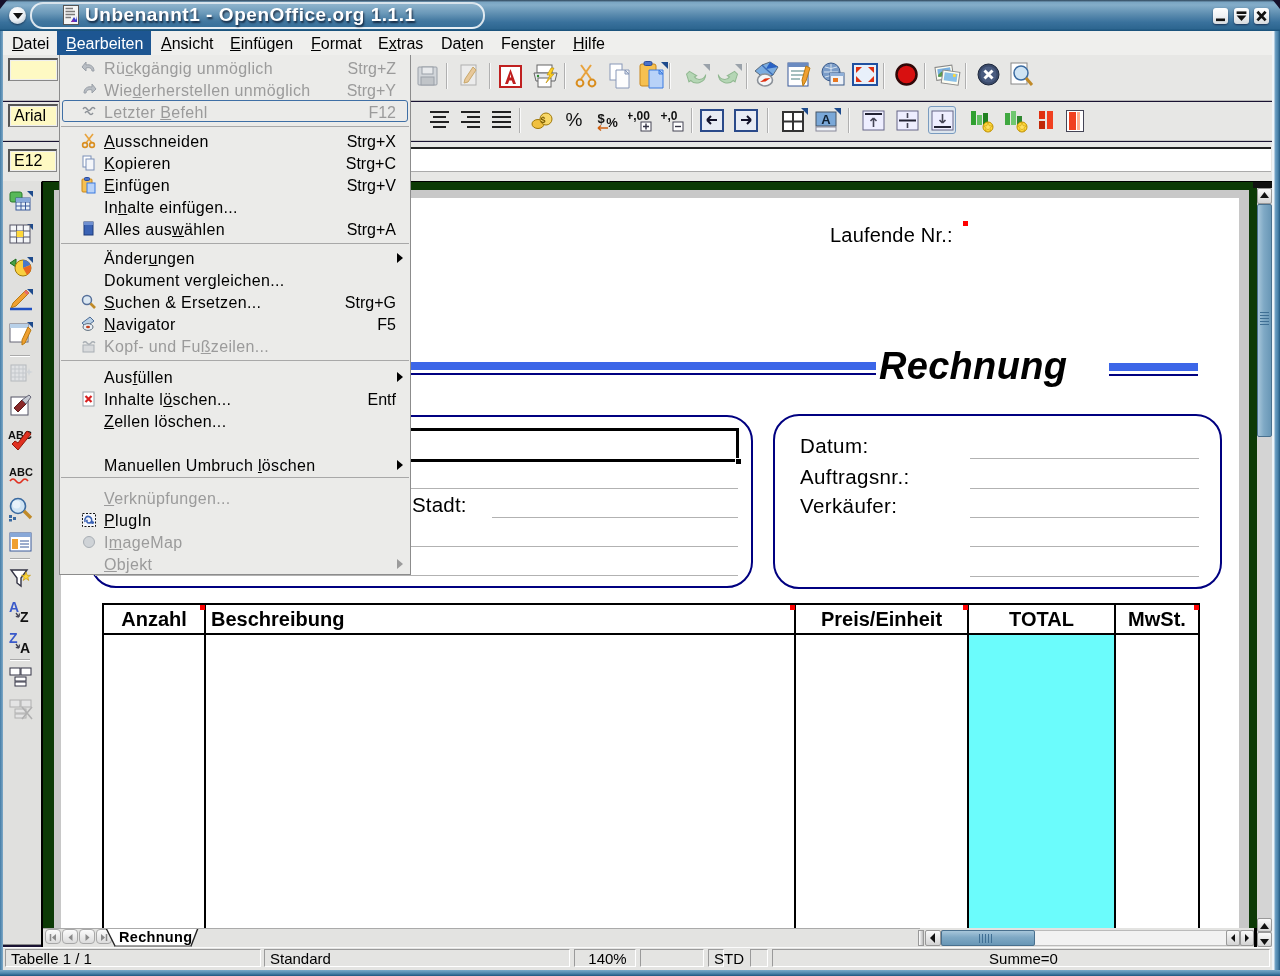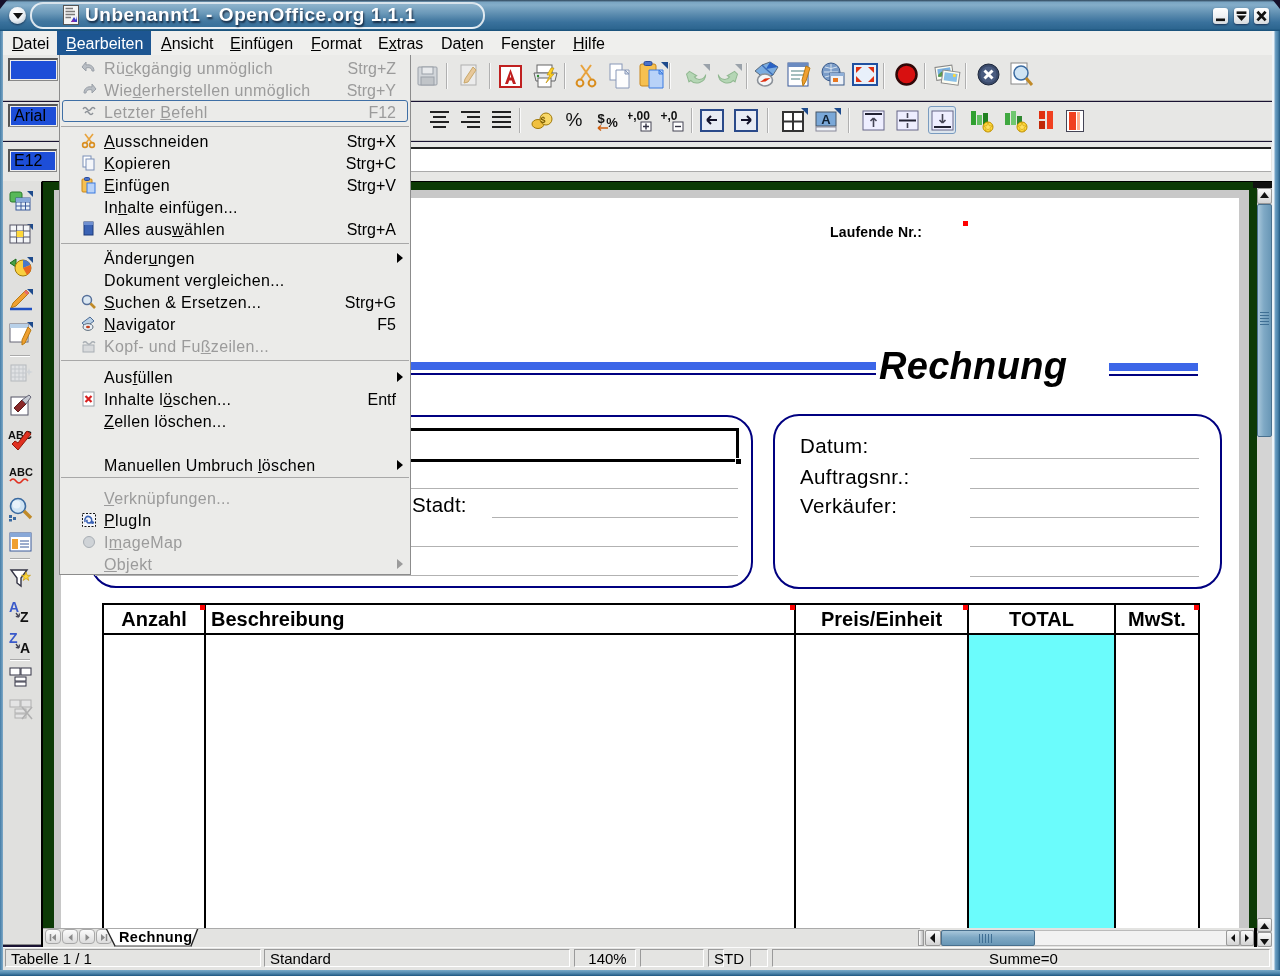--- a/index.html
+++ b/index.html
@@ -32,21 +32,21 @@
 #menubar { left:0; top:31px; width:1280px; height:24px; background:#efefed; font-size:16px; }
 #menubar span { position:absolute; top:4px; }
 u { text-decoration:underline; }
 #mbsel { left:57px; top:0px; width:94px; height:24px; background:#1d5692; }
 #mbsel span { position:static; color:#fff; }
 
 
 #row1 { left:0; top:55px; width:1280px; height:46px; background:#e7e7e5; border-bottom:1px solid #b8b8b8; }
 #row2 { left:0; top:102px; width:1280px; height:39px; background:#e7e7e5; border-bottom:1px solid #c6c6c4; }
 #row3 { left:0; top:142px; width:1280px; height:39px; background:#e7e7e5; }
-.sunken { background:#1d4ed8; border:1px solid #888; border-top:2px solid #555; border-left:2px solid #555;
+.sunken { background:#fef9c3; border:1px solid #888; border-top:2px solid #555; border-left:2px solid #555;
   box-shadow:inset 0 0 0 1px #eee; }
 #urlbox { left:8px; top:58px; width:50px; height:23px; }
 #fontbox { left:8px; top:104px; width:50px; height:23px; font-size:16px; padding:1px 0 0 4px; }
 #namebox { left:8px; top:149px; width:49px; height:23px; font-size:16px; padding:1px 0 4px 4px; }
 #formulainput { left:60px; top:147px; width:1211px; height:25px; background:#fff;
   border-top:2px solid #222; border-bottom:1px solid #aaa; }
 .tsep { top:63px; width:2px; height:26px; background:linear-gradient(90deg,#b0b0b0 50%,#fafafa 50%); }
 .tsep2 { top:108px; width:2px; height:25px; background:linear-gradient(90deg,#b0b0b0 50%,#fafafa 50%); }
 
 
@@ -465,21 +465,21 @@
     </svg>
 </div>
 
 <div class="abs" id="viewline"></div>
 <div class="abs" id="viewgreen"></div>
 <div class="abs" style="left:41px;top:182px;width:2px;height:765px;background:#000;"></div>
 <div class="abs" id="pagegray"></div>
 <div class="abs" id="page"></div>
 <div class="abs" id="content">
 
-  <div class="abs" style="left:830px;top:224px;font-weight:bold;font-size:14px;letter-spacing:0.2px;white-space:nowrap;">Laufende Nr.:</div>
+  <div class="abs" style="left:830px;top:224px;font-weight:normal;font-size:20px;letter-spacing:0.2px;white-space:nowrap;">Laufende Nr.:</div>
   <div class="abs redmark" style="left:963px;top:221px;"></div>
 
   <div class="abs" style="left:61px;top:362px;width:815px;height:8px;background:#3c66e8;"></div>
   <div class="abs" style="left:61px;top:373px;width:815px;height:2px;background:#000080;"></div>
   <div class="abs" style="left:1109px;top:363px;width:89px;height:8px;background:#3c66e8;"></div>
   <div class="abs" style="left:1109px;top:374px;width:89px;height:2px;background:#000080;"></div>
   <div class="abs" style="left:879px;top:345px;font-weight:bold;font-style:italic;font-size:38px;letter-spacing:0.3px;">Rechnung</div>
 
   <div class="abs navybox" style="left:90px;top:415px;width:663px;height:173px;"></div>
   <div class="abs" style="left:95px;top:428px;width:644px;height:34px;border:3px solid #000;background:#fff;"></div>

